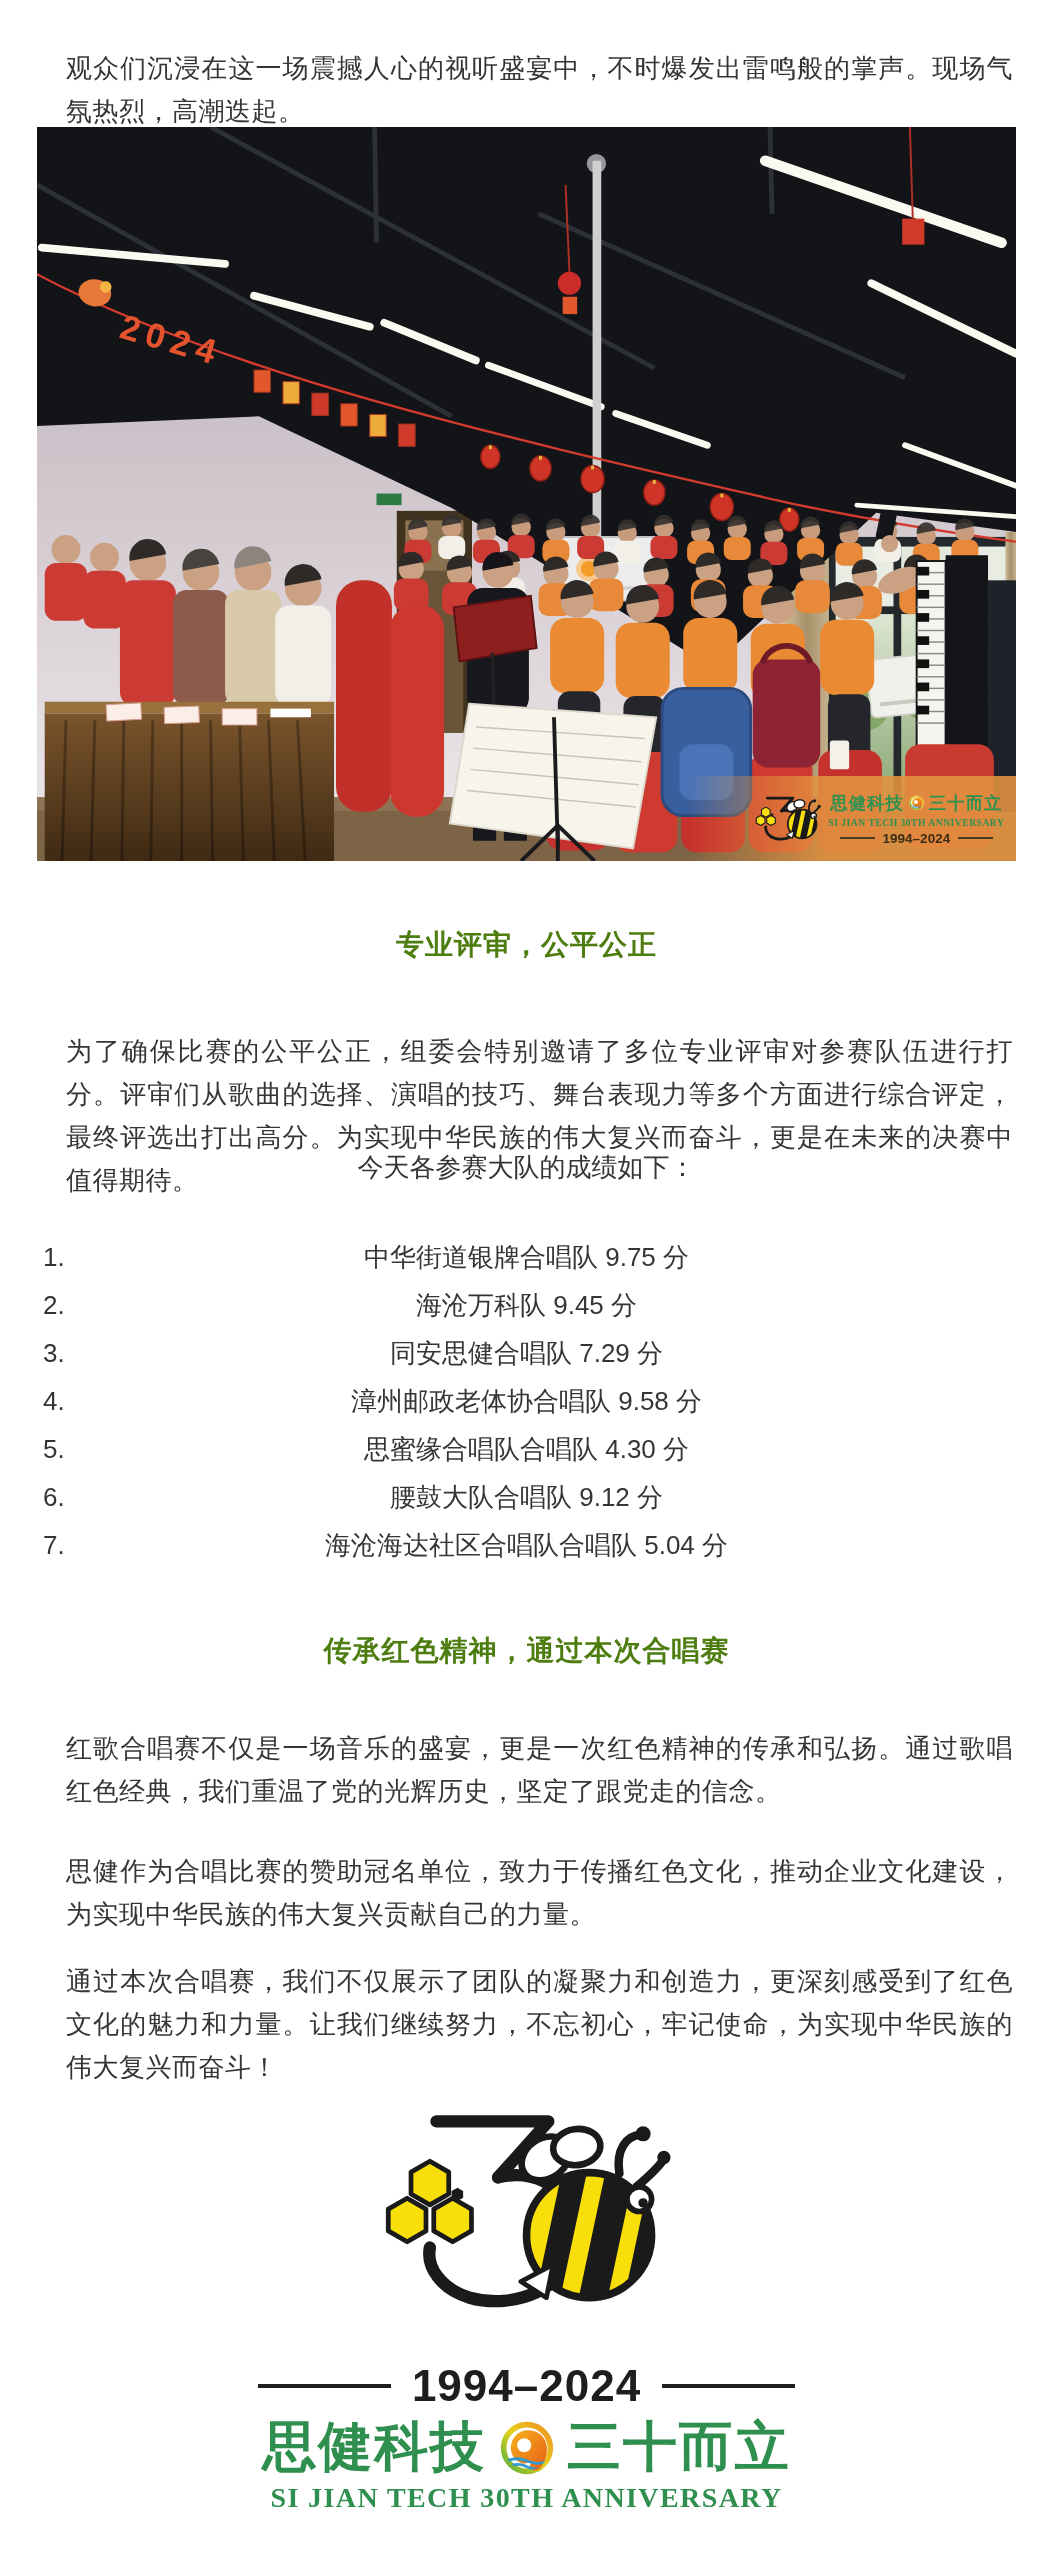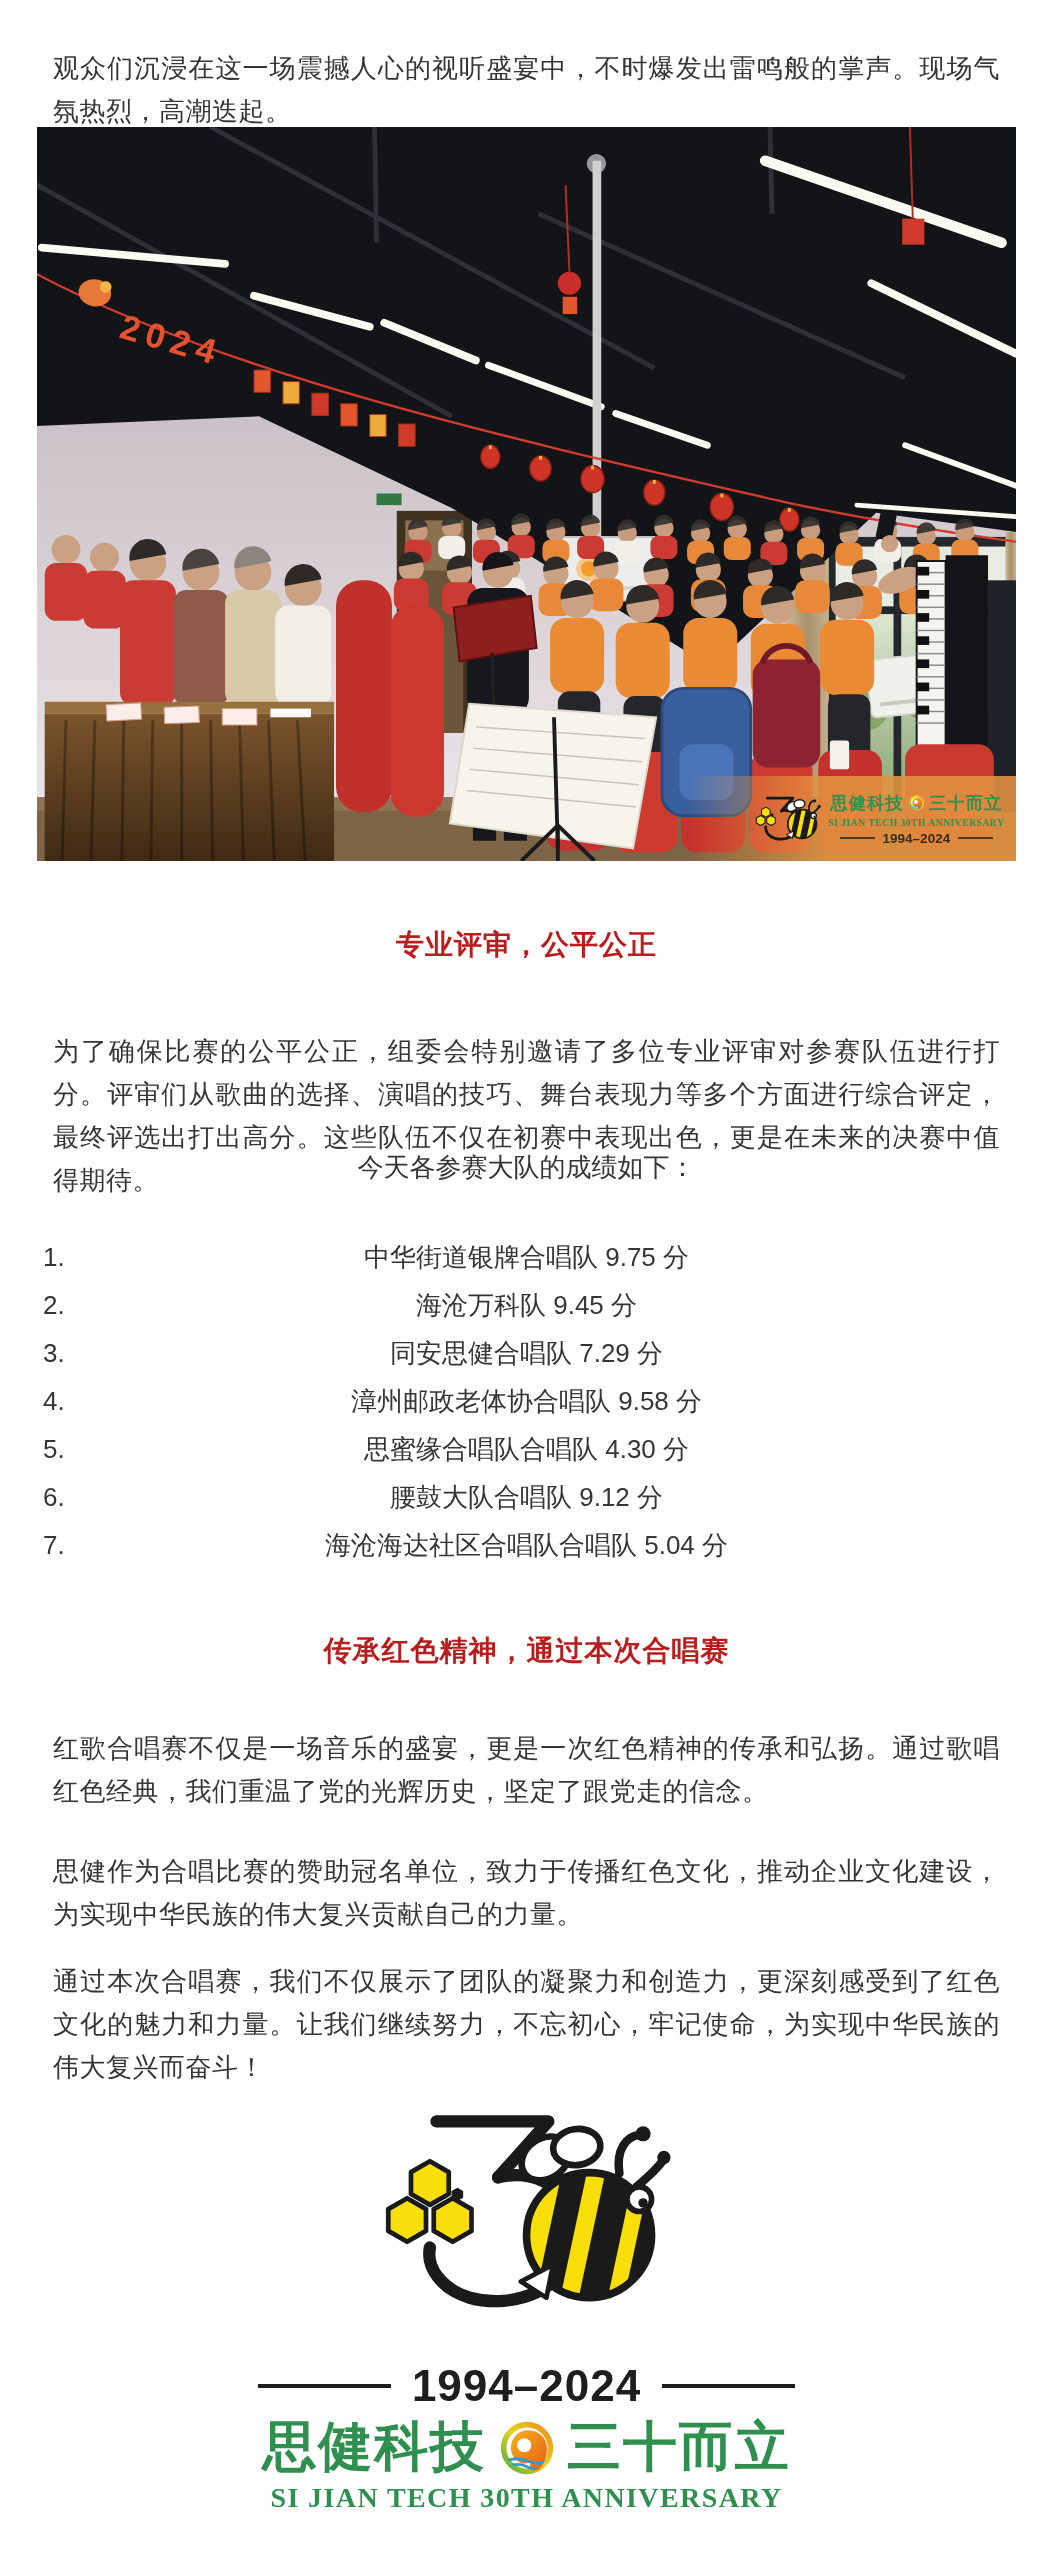--- a/index.html
+++ b/index.html
@@ -1,21 +1,21 @@
 <!DOCTYPE html>
 <html><head>
 <meta charset="utf-8">
 <style>
   html,body{margin:0;padding:0;background:#ffffff;}
   .page{position:relative;width:1053px;height:2576px;background:#fff;overflow:hidden;
         font-family:"Liberation Sans","DejaVu Sans",sans-serif;color:#353535;}
-  .para{position:absolute;left:53px;width:947px;font-size:26px;line-height:43px;
+  .para{position:absolute;left:66px;width:947px;font-size:26px;line-height:43px;
         letter-spacing:0.5px;text-align:justify;margin-top:39px;}
   .red-heading{position:absolute;left:0;width:100%;text-align:center;
-        font-size:28px;font-weight:bold;color:#b91c1c;letter-spacing:1px;}
+        font-size:28px;font-weight:bold;color:#4d7c0f;letter-spacing:1px;}
   .center-line{position:absolute;left:0;width:100%;text-align:center;font-size:26px;}
   .scores{position:absolute;left:0;top:1233px;width:100%;}
   .score-row{position:relative;height:48px;line-height:48px;text-align:center;font-size:26px;}
   .score-num{position:absolute;left:43px;top:0;}
   
   .photo{position:absolute;left:37px;top:127px;width:979px;height:734px;overflow:hidden;background:#b9aeb6;}
   .photo svg.scene{position:absolute;left:0;top:0;width:100%;height:100%;display:block;}
   .wm{position:absolute;right:0;bottom:0;width:328px;height:85px;
       background:linear-gradient(90deg, rgba(233,150,60,0) 0%, rgba(228,147,64,.88) 42%);
       display:flex;align-items:center;justify-content:flex-end;gap:7.7px;padding-right:11.6px;box-sizing:border-box;}
@@ -514,21 +514,21 @@
           <span class="wrule"></span>
           <span>1994–2024</span>
           <span class="wrule"></span>
         </div>
       </div>
     </div>
   </div>
 
   <h2 class="red-heading" style="top:903px">专业评审，公平公正</h2>
 
-  <p class="para" style="top:991px">为了确保比赛的公平公正，组委会特别邀请了多位专业评审对参赛队伍进行打分。评审们从歌曲的选择、演唱的技巧、舞台表现力等多个方面进行综合评定，最终评选出打出高分。这些队伍不仅在初赛中表现出色，更是在未来的决赛中值得期待。</p>
+  <p class="para" style="top:991px">为了确保比赛的公平公正，组委会特别邀请了多位专业评审对参赛队伍进行打分。评审们从歌曲的选择、演唱的技巧、舞台表现力等多个方面进行综合评定，最终评选出打出高分。为实现中华民族的伟大复兴而奋斗，更是在未来的决赛中值得期待。</p>
 
   <div class="center-line" style="top:1150px">今天各参赛大队的成绩如下：</div>
 
   <div class="scores">
     <div class="score-row">
       <span class="score-num">1.</span>
       <span class="score-text">中华街道银牌合唱队 9.75 分</span>
     </div>
     <div class="score-row">
       <span class="score-num">2.</span>

